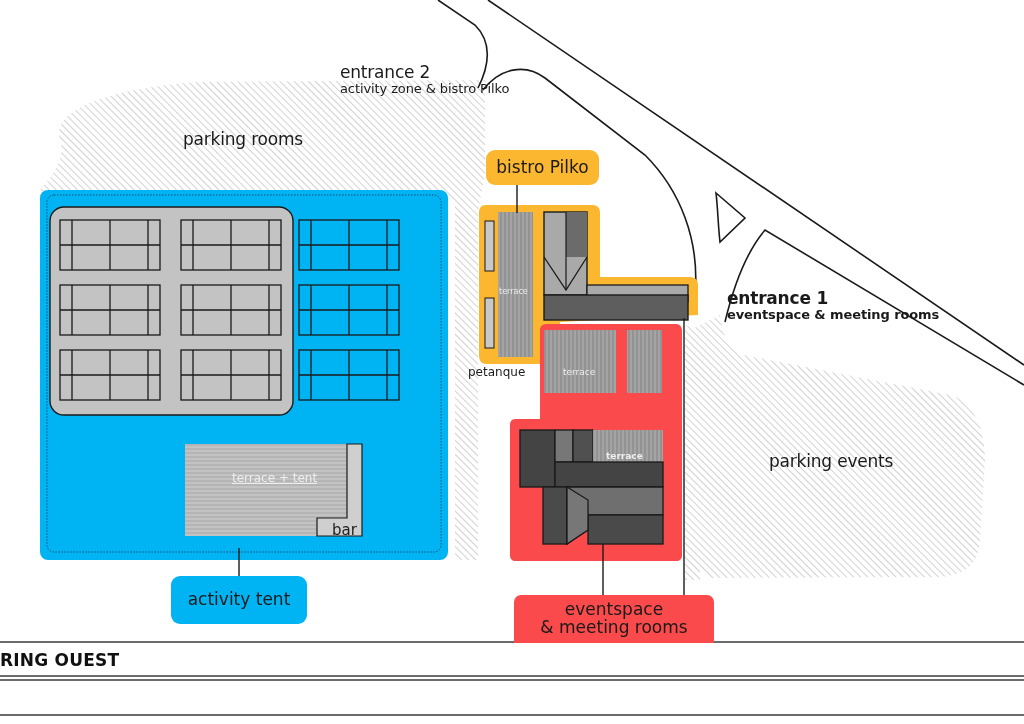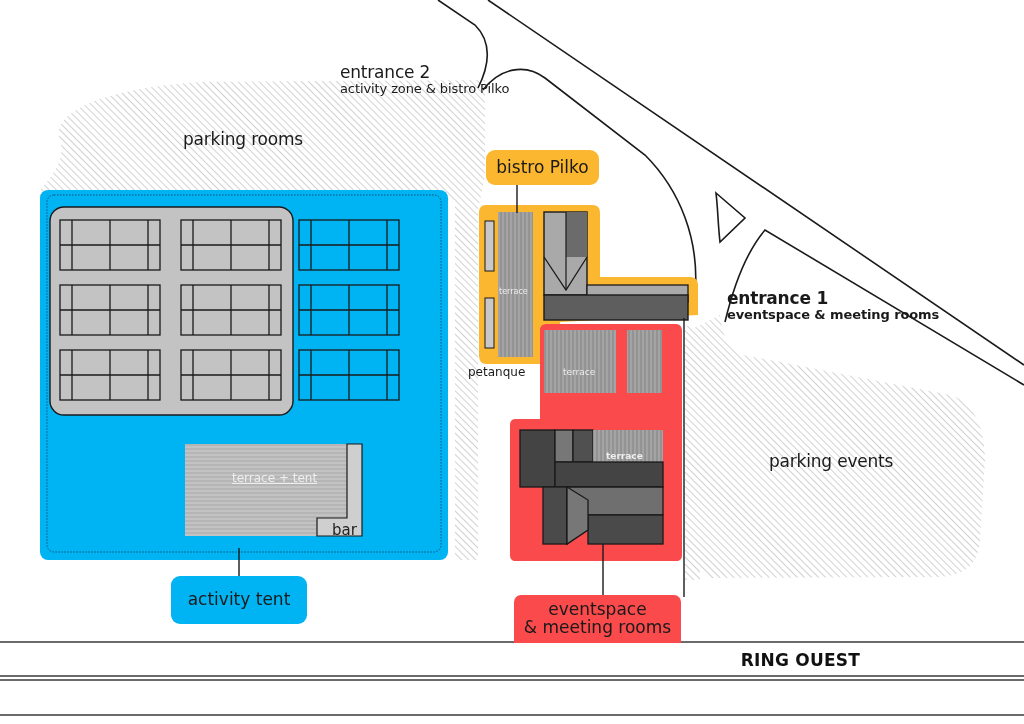--- a/index.html
+++ b/index.html
@@ -3,21 +3,21 @@
   <meta charset="utf-8">
   <style>
     html, body { margin: 0; padding: 0; background: #ffffff; }
     body { width: 1024px; height: 724px; position: relative; overflow: hidden; font-family: "DejaVu Sans", sans-serif; }
     #map { position: absolute; left: 0; top: 0; width: 1024px; height: 724px; }
     .lbl { position: absolute; color: #1a1a1a; white-space: nowrap; font-family: "DejaVu Sans", sans-serif; }
     .big { font-size: 17px; letter-spacing: -0.2px; }
     .sub { font-size: 13px; letter-spacing: -0.1px; display: block; margin-top: -1px; }
     .badge { position: absolute; border-radius: 9px; text-align: center; font-size: 17px; color: #1a1a1a; line-height: 1.05; display: flex; align-items: center; justify-content: center; flex-direction: column; }
     .small-in { position: absolute; font-size: 9px; color: #eeeeee; white-space: nowrap; margin-top: 11px; }
-    .road-label { position: absolute; left: 0; width: 860px; top: 650px; text-align: right; font-weight: bold; font-size: 17px; color: #111; letter-spacing: 0.2px; }
+    .road-label { position: absolute; left: 0; width: 860px; top: 650px; text-align: left; font-weight: bold; font-size: 17px; color: #111; letter-spacing: 0.2px; }
   </style>
 </head>
 <body>
 
 <svg id="map" viewBox="0 0 1024 724" xmlns="http://www.w3.org/2000/svg">
   <defs>
     <pattern id="hatch" patternUnits="userSpaceOnUse" width="5" height="5" patternTransform="rotate(-45)">
       <rect width="5" height="5" fill="#ffffff"></rect>
       <line x1="0" y1="0" x2="0" y2="5" stroke="#d2d2d2" stroke-width="2"></line>
     </pattern>
@@ -166,21 +166,21 @@
 
 <div class="lbl big" style="left:183px; top:129px;">parking rooms</div>
 <div class="lbl big" style="left:769px; top:451px;">parking events</div>
 
 <div class="badge" style="left:486px; top:150px; width:113px; height:35px; background:#fbb72f;">
   <span>bistro Pilko</span>
 </div>
 <div class="badge" style="left:171px; top:576px; width:136px; height:48px; background:#00b4f4;">
   <span>activity tent</span>
 </div>
-<div class="badge" style="left:514px; top:595px; width:167px; height:48px; background:#fa4a4c; border-radius:7px 7px 0 0;">
+<div class="badge" style="left:514px; top:595px; width:200px; height:48px; background:#fa4a4c; border-radius:7px 7px 0 0;">
   <span>eventspace</span>
   <span>&amp; meeting rooms</span>
 </div>
 
 <div class="small-in" style="left:499px; top:276px; font-size:8px;">terrace</div>
 <div class="lbl" style="left:468px; top:365px; font-size:12px;">petanque</div>
 <div class="small-in" style="left:563px; top:356px;">terrace</div>
 <div class="small-in" style="left:606px; top:440px; font-weight:bold;">terrace</div>
 <div class="small-in" style="left:232px; top:460px; font-size:12px;text-decoration:underline;">terrace + tent</div>
 <div class="lbl" style="left:332px; top:521px; font-size:15px; color:#222;">bar</div>

